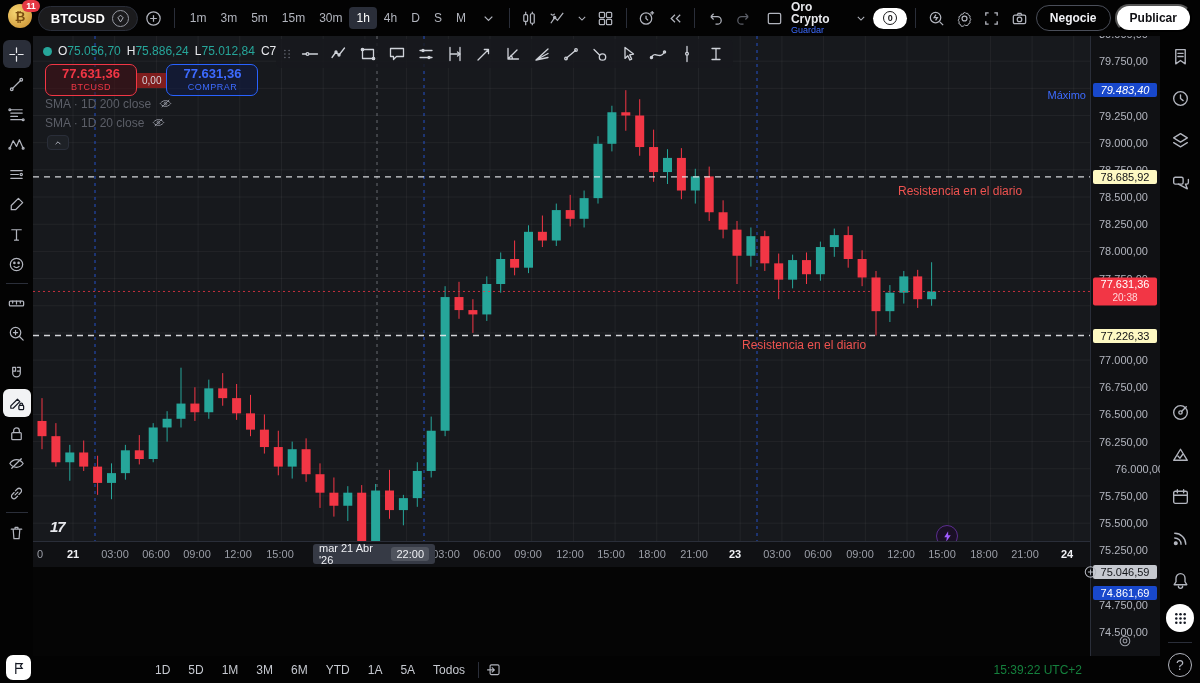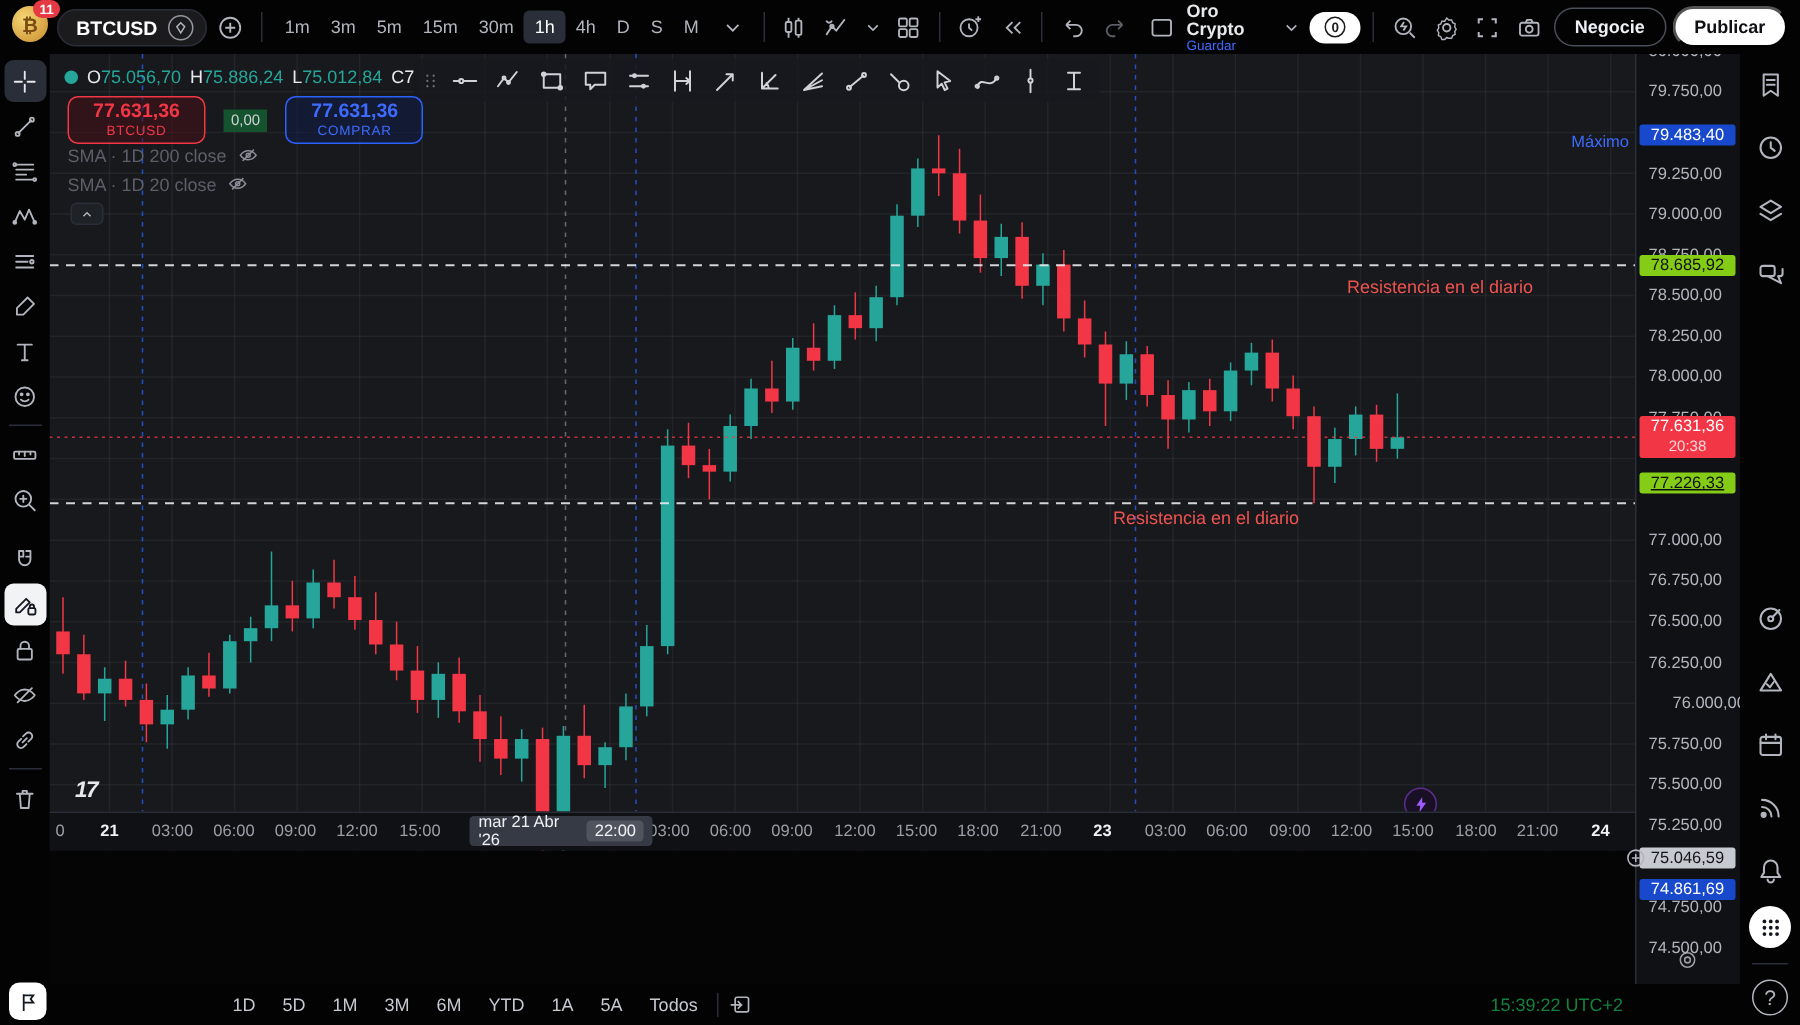--- a/index.html
+++ b/index.html
@@ -63,21 +63,21 @@
   .ft svg { width:20px; height:20px; }
   .ft.handle { width:14px; color:#6a6d78; }
 
   .trade { position:absolute; top:28px; left:12px; display:flex; align-items:center; z-index:6; }
   .trade .sell, .trade .buy { width:92px; border-radius:7px; text-align:center; padding:2px 0 3px;
     line-height:1.15; cursor:pointer; }
   .trade .sell { border:1px solid #f23645; background:rgba(70,16,22,.55); color:#f23645; }
   .trade .buy { border:1px solid #2962ff; background:rgba(17,28,70,.55); color:#3d6bff; }
   .trade .px { font-size:13px; font-weight:bold; }
   .trade .lbl { font-size:9px; letter-spacing:.5px; }
-  .trade .spread { font-size:10px; color:#d1d4dc; background:#14532d; padding:2px 5px; margin:0 12px;text-align:right; }
+  .trade .spread { font-size:10px; color:#d1d4dc; background:#7f1d1d; padding:2px 5px; margin:0 0;text-align:right; }
 
   .sma-row { position:absolute; left:12px; display:flex; align-items:center; gap:7px;
     font-size:12px; color:#5c5f68; z-index:6; }
   .sma-row .eye { color:#8b8e98; display:flex; }
   .sma-row .eye svg { width:15px; height:15px; }
   .collapse-btn { position:absolute; top:99px; left:14px; width:22px; height:15px; background:#1e2126;
     border:1px solid #2a2e39; border-radius:4px; color:#b2b5be; display:flex; align-items:center;
     justify-content:center; z-index:6; }
   .collapse-btn svg { width:12px; height:12px; }
 
@@ -99,21 +99,21 @@
     display:flex; align-items:center; font-size:11px; color:#f0f1f5; padding:0 6px; gap:6px; }
   .t-cross .tm { background:#50545e; border-radius:3px; padding:1px 5px; }
 
   
   .price-axis { position:absolute; top:36px; left:1090px; width:70px; height:620px; background:#101114;
     border-left:1px solid #2a2e39; z-index:20; font-size:11px; color:#b2b5be; }
   .p-tick { position:absolute; left:8px; transform:translateY(-50%); }
   .p-label { position:absolute; left:2px; width:64px; transform:translateY(-50%); border-radius:2px;
     text-align:center; padding:1px 0; font-size:11px; z-index:3; }
   .p-label.blue { background:#1848cc; color:#fff; }
-  .p-label.white { background:#84cc16; color:#101014; }
+  .p-label.white { background:#fef9c3; color:#101014; }
   .p-label.red { background:#f23645; color:#fff; line-height:1.2; }
   .p-label.gray { background:#c6c9d0; color:#14161a; }
   .p-label .cd { font-size:10px; color:#ffd7da; }
   .axis-plus { position:absolute; left:-8px; width:15px; height:15px; transform:translateY(-50%);
     color:#b2b5be; z-index:4; }
   .axis-gear { position:absolute; bottom:5px; left:26px; color:#9b9ea7; }
   .axis-gear svg { width:16px; height:16px; }
 
   
   .right-rail { position:absolute; top:36px; right:0; width:40px; height:647px; background:#030303;
@@ -782,24 +782,24 @@
       <div class="p-tick" style="top: 324.087px;">77.000,00</div>
       <div class="p-tick" style="top: 351.261px;">76.750,00</div>
       <div class="p-tick" style="top: 378.435px;">76.500,00</div>
       <div class="p-tick" style="top: 405.609px;">76.250,00</div>
       <div class="p-tick" style="top: 432.783px; margin-left: 16px;">76.000,00</div>
       <div class="p-tick" style="top: 459.957px;">75.750,00</div>
       <div class="p-tick" style="top: 487.13px;">75.500,00</div>
       <div class="p-tick" style="top: 514.304px;">75.250,00</div>
       <div class="p-tick" style="top: 568.652px;">74.750,00</div>
       <div class="p-tick" style="top: 595.826px;">74.500,00</div>
-      <div class="p-label blue" style="top: 54.1522px;">79.483,40</div>
+      <div class="p-label blue" style="top: 54.1522px; font-style: italic;">79.483,40</div>
       <div class="p-label white" style="top: 140.835px;">78.685,92</div>
       <div class="p-label red" style="top: 255.461px;">77.631,36<div class="cd">20:38</div></div>
-      <div class="p-label white" style="top: 286px; text-decoration: underline;">77.226,33</div>
+      <div class="p-label white" style="top: 300px;">77.226,33</div>
       <div class="p-label gray" style="top: 536.414px;">75.046,59</div>
       <div class="axis-plus" style="top: 536.414px;"><svg viewBox="0 0 20 20" fill="none" stroke="currentColor" stroke-width="1.4">
           <circle cx="10" cy="10" r="7"></circle>
           <path d="M10 6.5v7M6.5 10h7"></path>
         </svg></div>
       <div class="p-label blue" style="top: 556.512px;">74.861,69</div>
     </div>
 
   <aside class="right-rail">
     <div id="rr-top" style="display:flex;flex-direction:column;gap:14px;align-items:center;">

